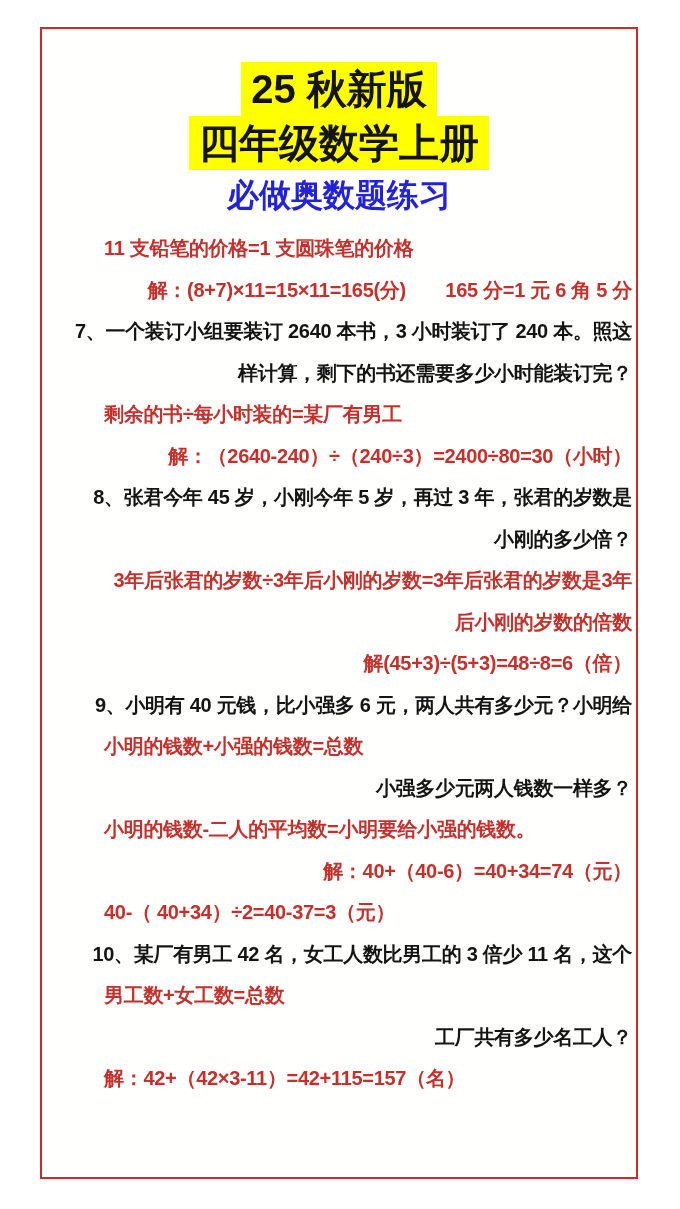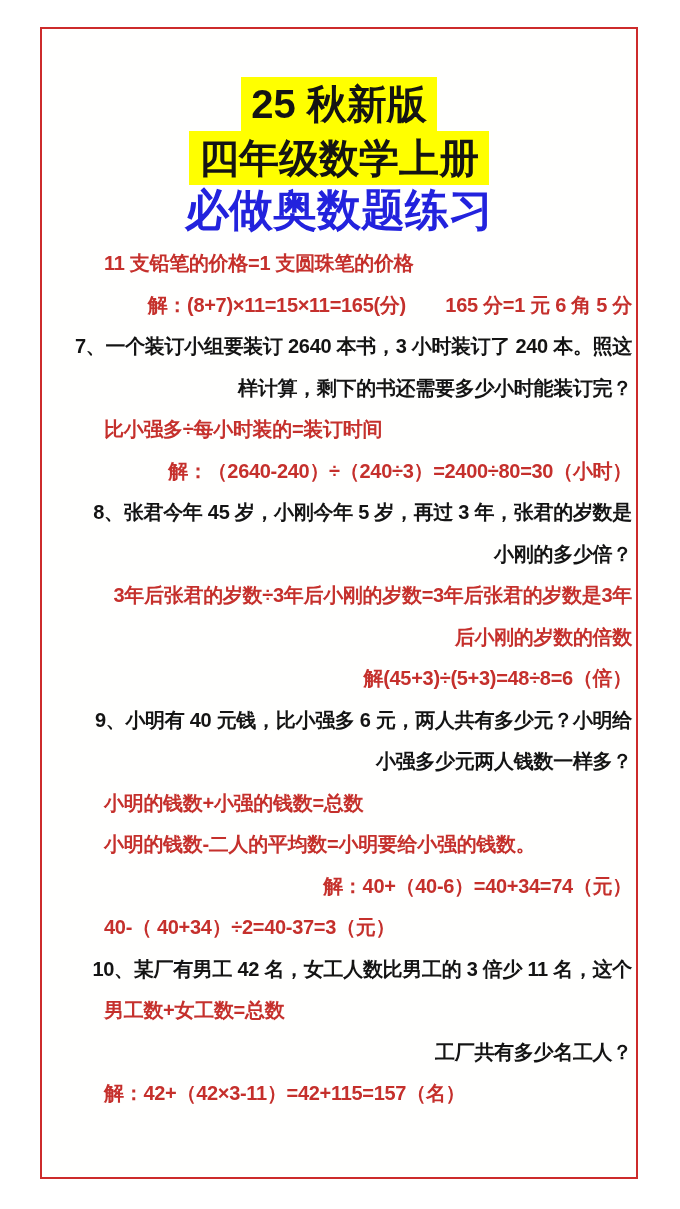--- a/index.html
+++ b/index.html
@@ -9,29 +9,29 @@
     --body-black:#141414;
     --border-red:#cd2b2b;
   }
   *{margin:0;padding:0;box-sizing:border-box;}
   html,body{width:680px;height:1209px;background:#ffffff;overflow:hidden;}
   body{font-family:"Liberation Sans","DejaVu Sans",sans-serif;position:relative;}
   .frame{
     position:absolute;left:40px;top:27px;width:598px;height:1152px;
     border:2px solid var(--border-red);background:#fffffe;overflow:hidden;
   }
-  .titles{padding-top:48px;text-align:center;}
+  .titles{padding-top:33px;text-align:center;}
   .t-line{line-height:54px;height:54px;}
   .hl{
     display:inline-block;background:var(--highlight-yellow);color:var(--body-black);
     font-size:40px;font-weight:bold;padding:2px 10px;line-height:50px;
   }
   .blue-title{
     display:inline-block;color:var(--title-blue);
-    font-size:44px;font-weight:bold;line-height:50px;text-align:right;
+    font-size:32px;font-weight:bold;line-height:50px;text-align:right;
   }
   .content{margin-top:4px;padding-left:6px;padding-right:4px;}
   .line{
     height:41.5px;line-height:41.5px;font-size:20px;font-weight:bold;
     white-space:nowrap;letter-spacing:-0.3px;
   }
   .c-red{color:var(--accent-red);}
   .c-black{color:var(--body-black);}
   .ind-0{padding-left:0;text-align:right;}
   .ind-1{padding-left:34px;text-align:right;}
@@ -50,30 +50,30 @@
     </div>
     <div class="t-line">
       <span class="blue-title">必做奥数题练习</span>
     </div>
   </div>
   <div class="content">
       <div class="line c-red ind-2">11 支铅笔的价格=1 支圆珠笔的价格</div>
       <div class="line c-red ind-0">解：(8+7)×11=15×11=165(分)　　165 分=1 元 6 角 5 分</div>
       <div class="line c-black ind-0">7、一个装订小组要装订 2640 本书，3 小时装订了 240 本。照这</div>
       <div class="line c-black ind-0">样计算，剩下的书还需要多少小时能装订完？</div>
-      <div class="line c-red ind-2">比小强多÷每小时装的=装订时间</div>
+      <div class="line c-red ind-2">剩余的书÷每小时装的=某厂有男工</div>
       <div class="line c-red ind-0">解：（2640-240）÷（240÷3）=2400÷80=30（小时）</div>
       <div class="line c-black ind-0">8、张君今年 45 岁，小刚今年 5 岁，再过 3 年，张君的岁数是</div>
       <div class="line c-black ind-0">小刚的多少倍？</div>
       <div class="line c-red ind-0">3年后张君的岁数÷3年后小刚的岁数=3年后张君的岁数是3年</div>
       <div class="line c-red ind-0">后小刚的岁数的倍数</div>
       <div class="line c-red ind-0">解(45+3)÷(5+3)=48÷8=6（倍）</div>
       <div class="line c-black ind-0">9、小明有 40 元钱，比小强多 6 元，两人共有多少元？小明给</div>
+      <div class="line c-red ind-2">小明的钱数+小强的钱数=总数</div>
       <div class="line c-black ind-0">小强多少元两人钱数一样多？</div>
-      <div class="line c-red ind-2">小明的钱数+小强的钱数=总数</div>
       <div class="line c-red ind-2">小明的钱数-二人的平均数=小明要给小强的钱数。</div>
       <div class="line c-red ind-1">解：40+（40-6）=40+34=74（元）</div>
       <div class="line c-red ind-2">40-（ 40+34）÷2=40-37=3（元）</div>
       <div class="line c-black ind-0">10、某厂有男工 42 名，女工人数比男工的 3 倍少 11 名，这个</div>
       <div class="line c-red ind-2">男工数+女工数=总数</div>
       <div class="line c-black ind-0">工厂共有多少名工人？</div>
       <div class="line c-red ind-2">解：42+（42×3-11）=42+115=157（名）</div>
     </div>
 </div>
 

